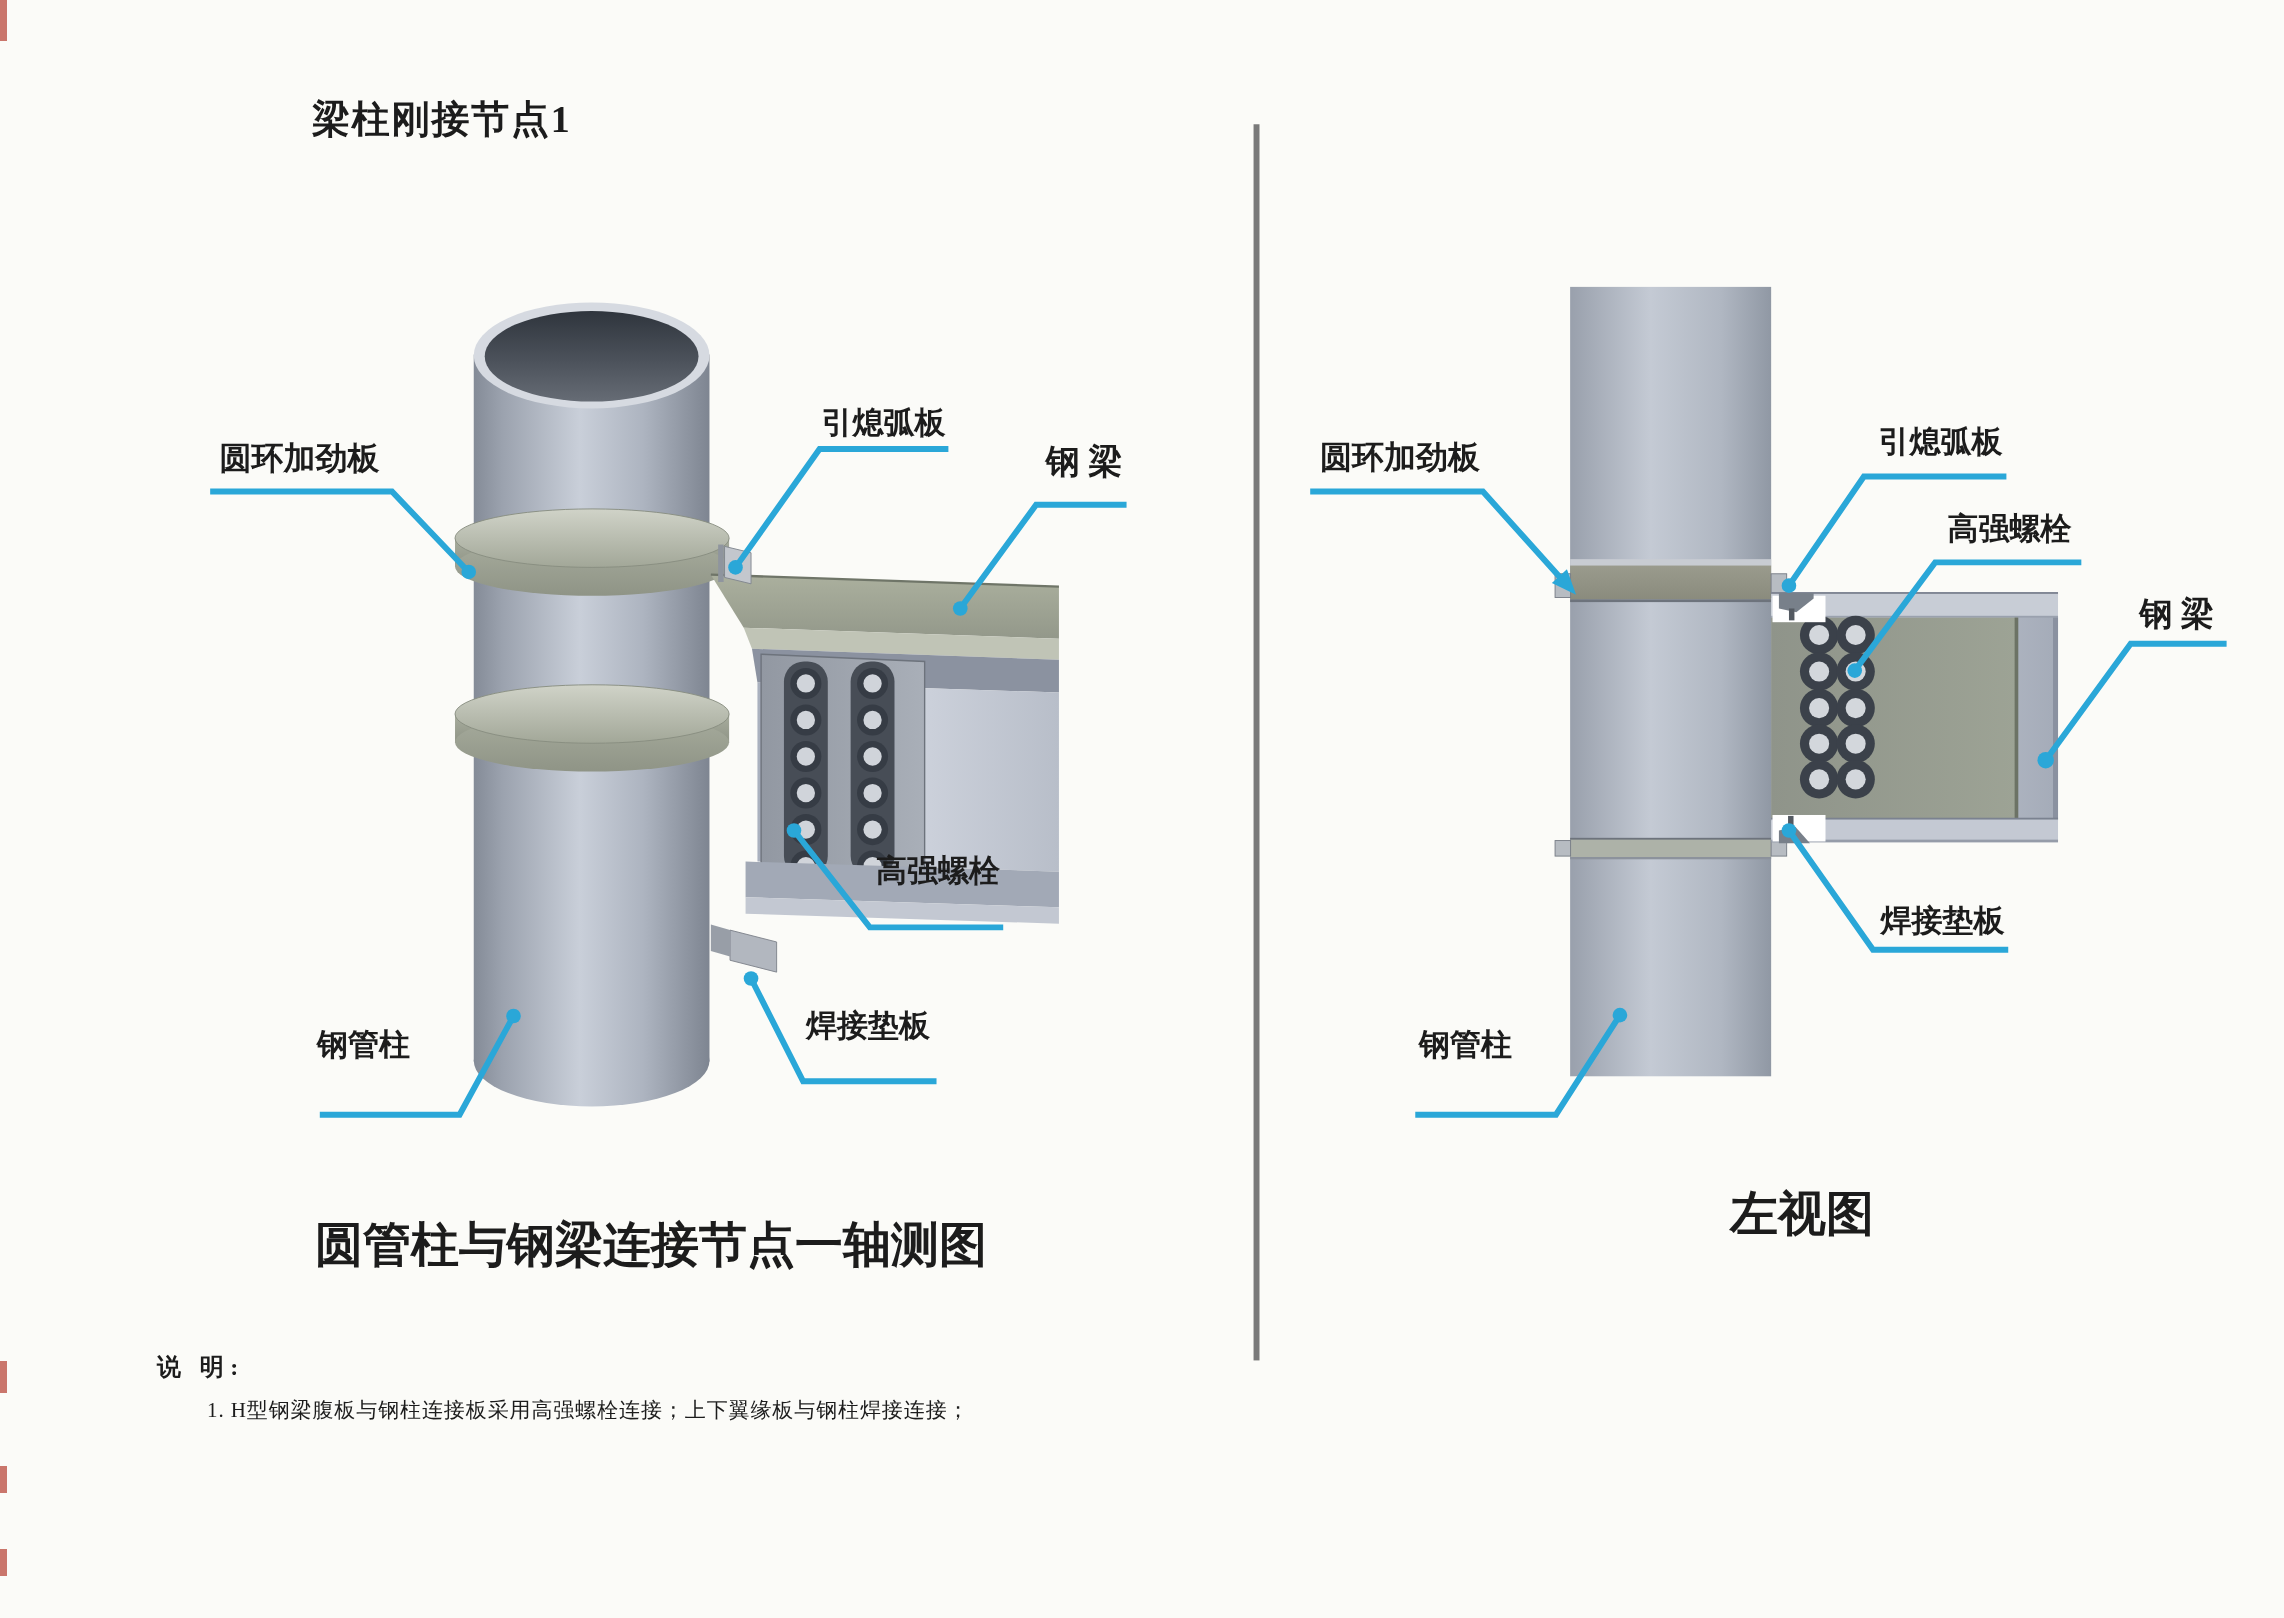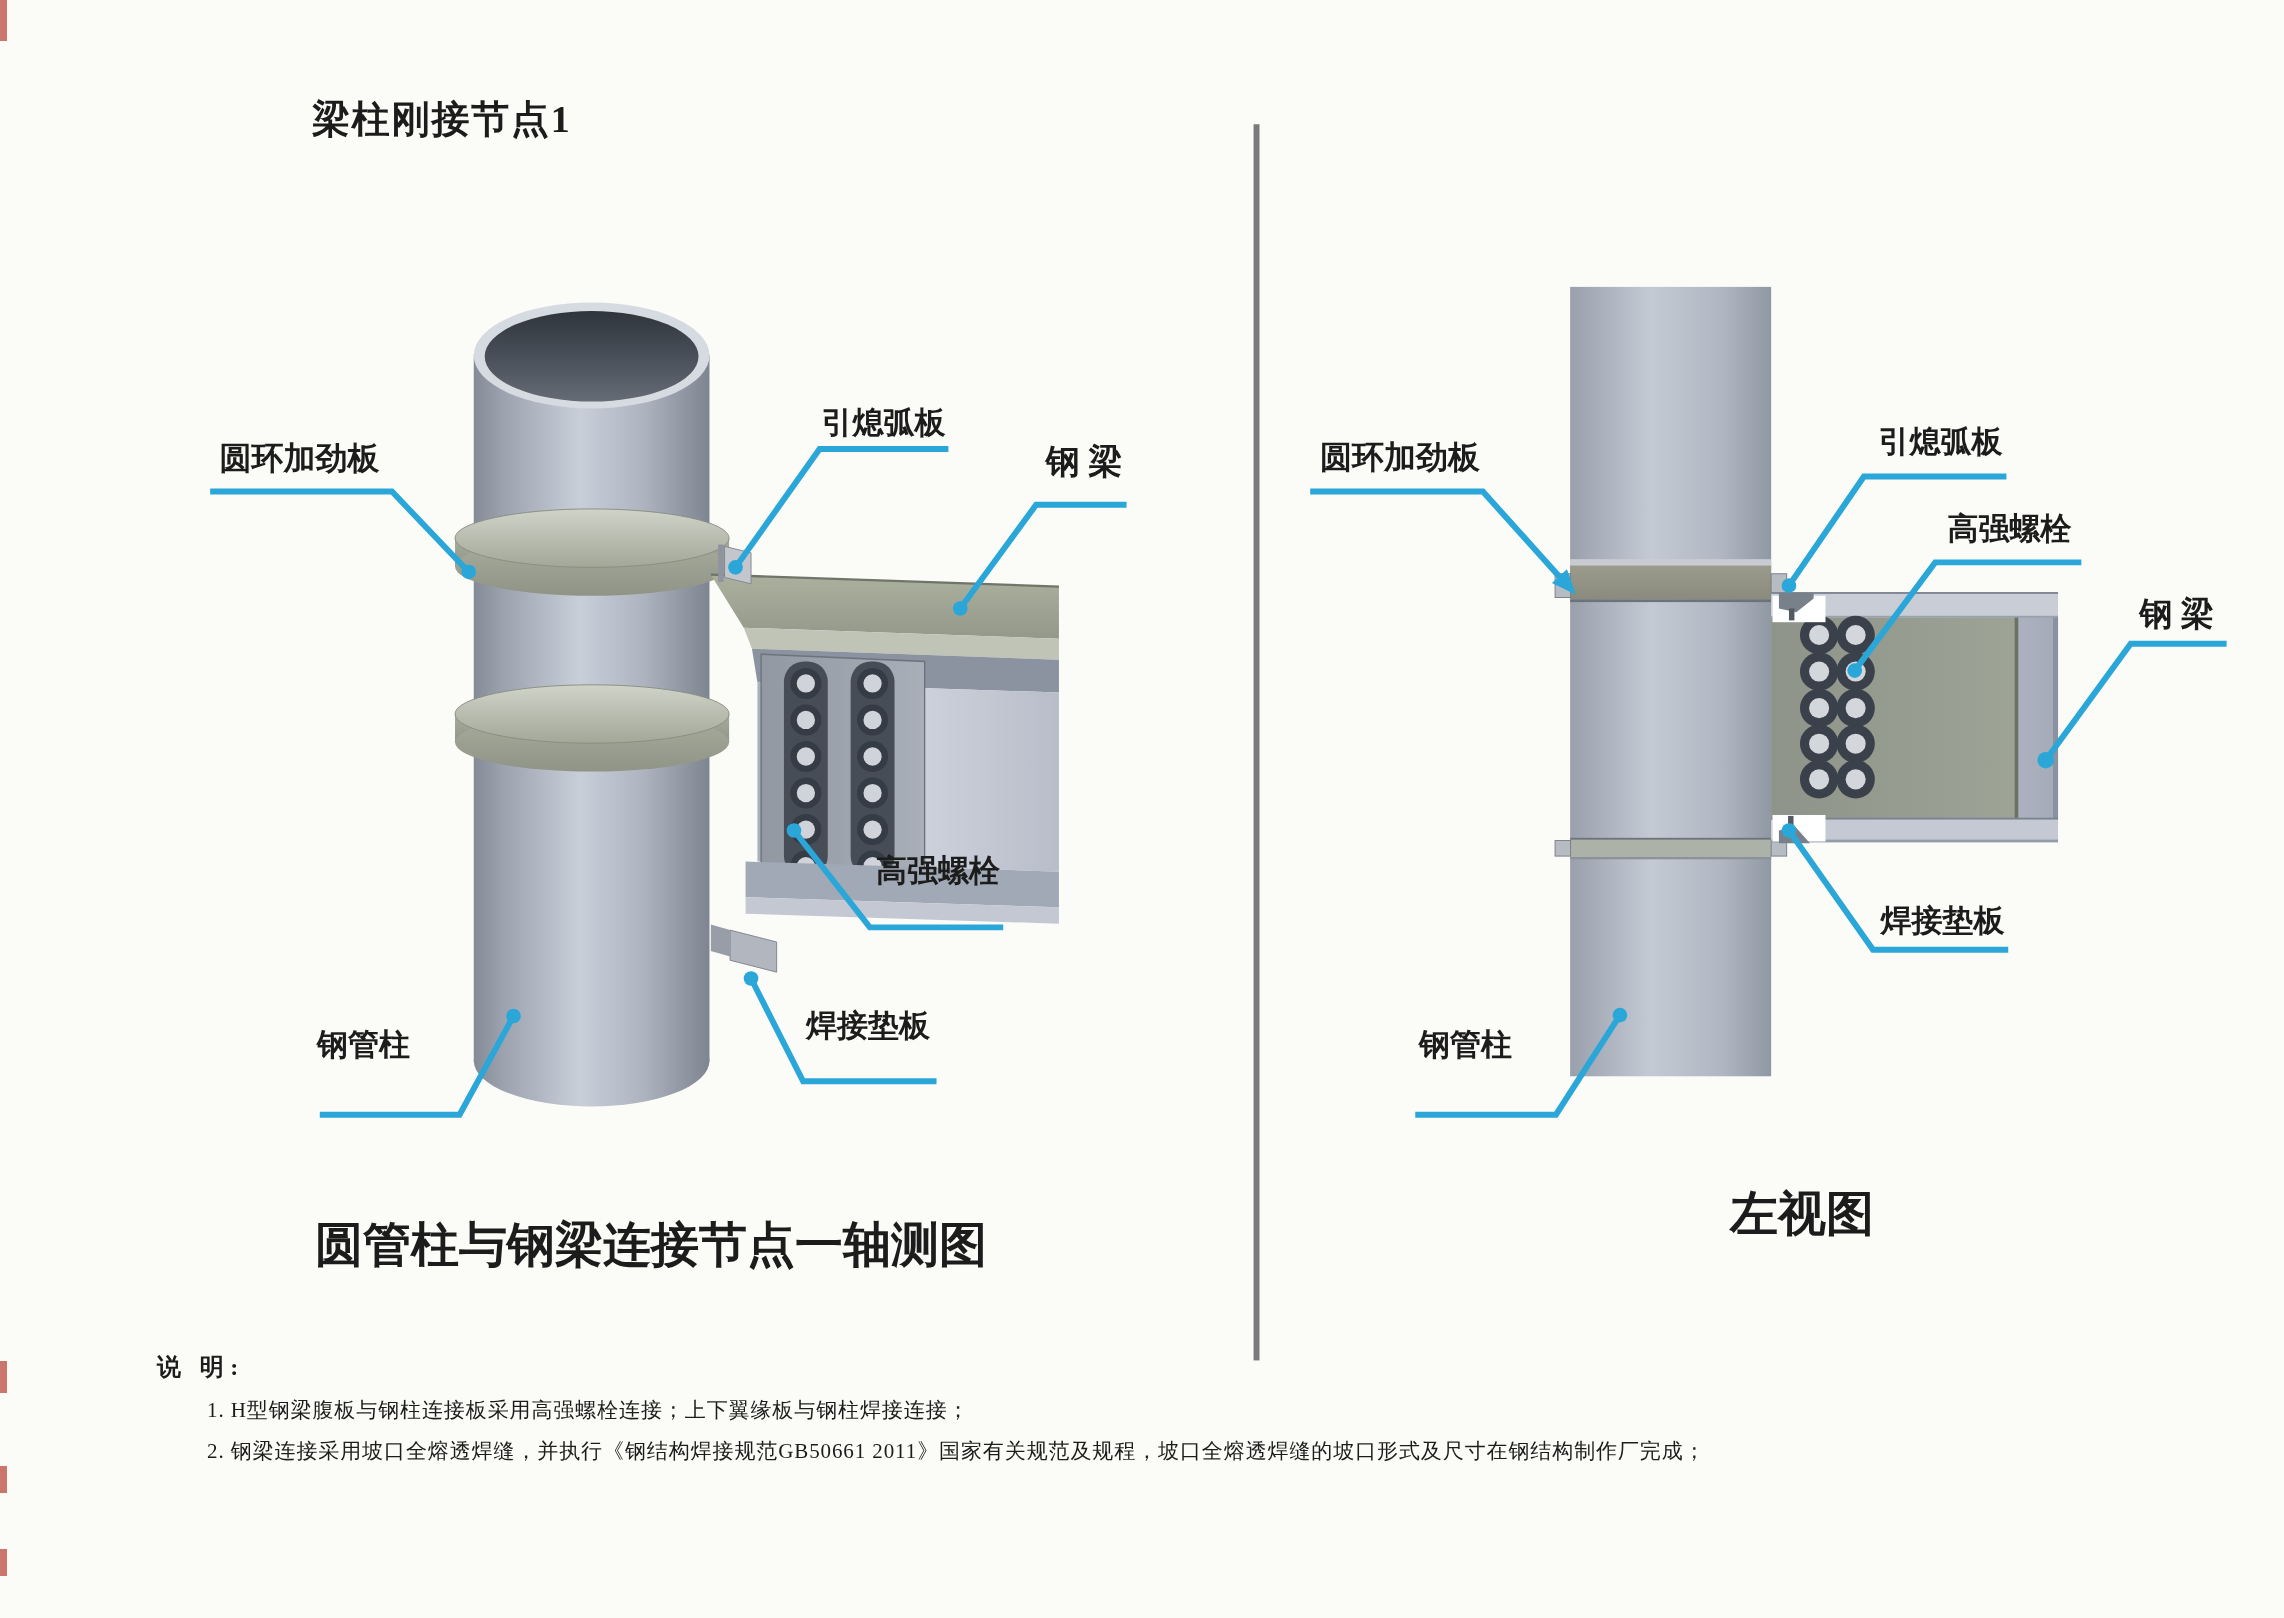--- a/index.html
+++ b/index.html
@@ -283,17 +283,16 @@
   <div class="label" style="left:2131px;top:597px;width:91px;font-size:33px">钢 梁</div>
   <div class="label" style="left:1875px;top:905px;width:135px;font-size:31px">焊接垫板</div>
   <div class="label" style="left:1414px;top:1029px;width:103px;font-size:31px">钢管柱</div>
 
   <div class="caption" style="left:315px;top:1213px;width:621px;font-size:48px">圆管柱与钢梁连接节点一轴测图</div>
   <div class="caption" style="left:1723px;top:1182px;width:151px;font-size:48px">左视图</div>
 
   <div class="notes">
     <div class="nh">说 明:</div>
     <div class="nl">1. H型钢梁腹板与钢柱连接板采用高强螺栓连接；上下翼缘板与钢柱焊接连接；</div>
-    <div class="nl">2. 钢梁连接采用坡口全熔透焊缝，并执行《钢结构焊接规范GB50661 2011》国家有关规范及规程，坡口全熔透焊缝的坡口形式及尺寸在钢结构制作厂完成；</div>
   </div>
 
 </div>
 
 
 </body></html>

